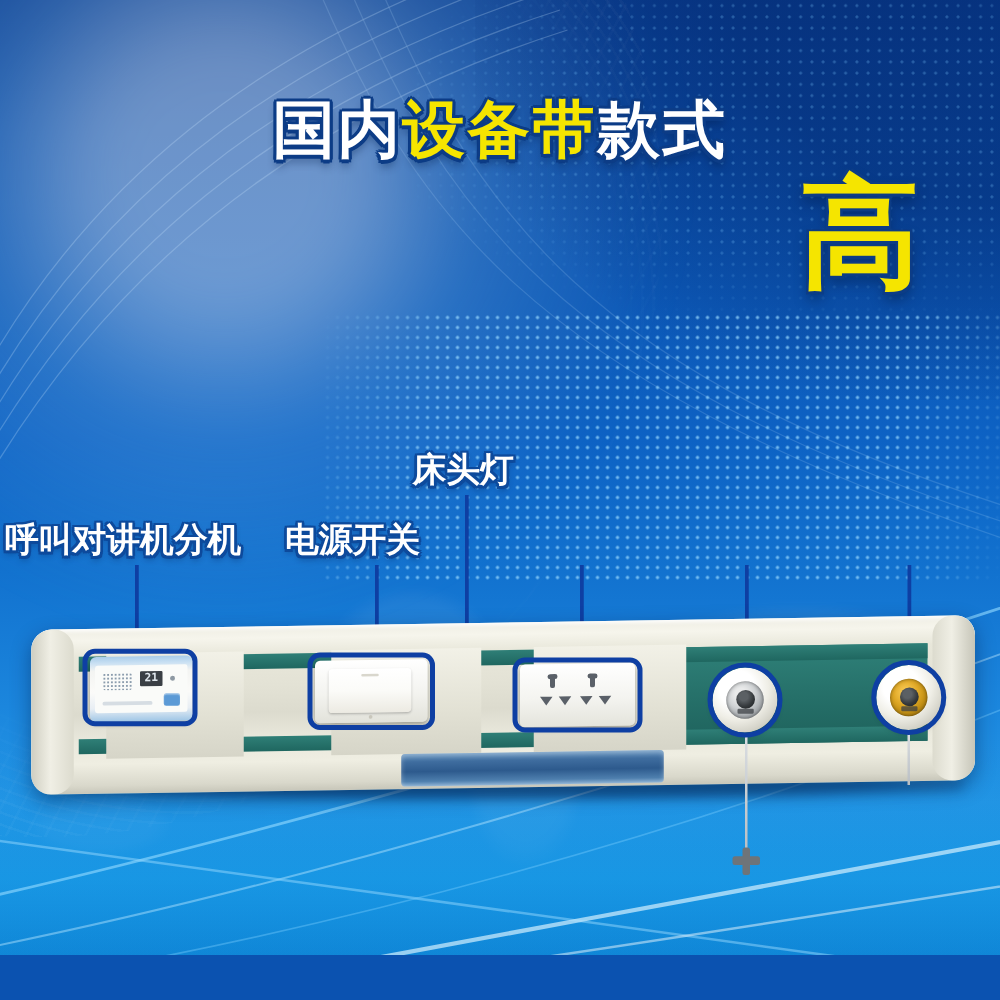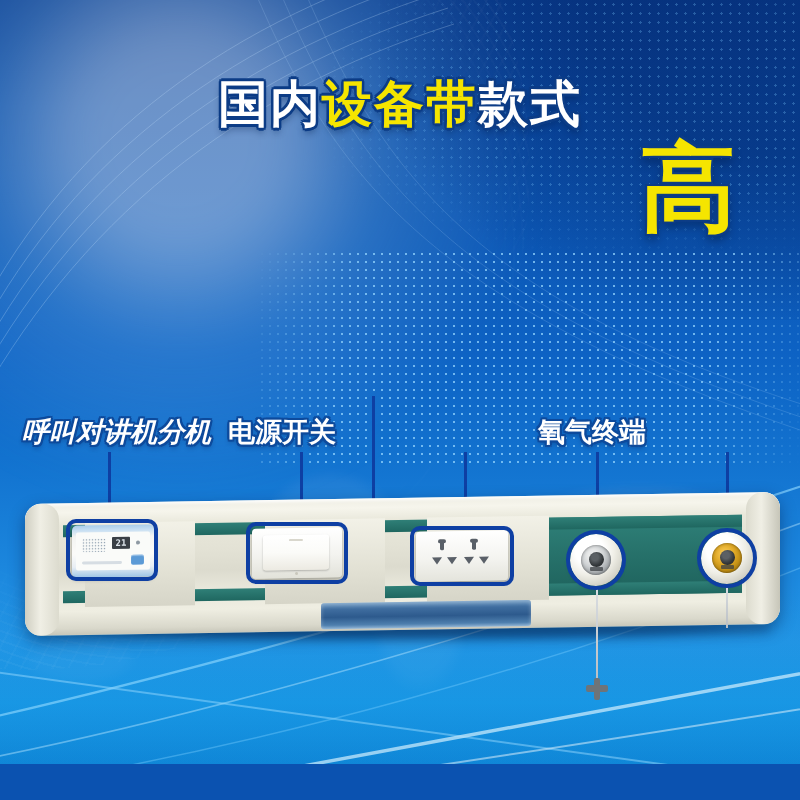--- a/index.html
+++ b/index.html
@@ -165,21 +165,21 @@
     color:#ffffff;
     white-space:nowrap;
     letter-spacing:0px;
     text-shadow:
       -1.8px -1.8px 0 #0d4a9c, 1.8px -1.8px 0 #0d4a9c,
       -1.8px 1.8px 0 #0d4a9c, 1.8px 1.8px 0 #0d4a9c,
       0 -2.2px 0 #0d4a9c, 0 2.2px 0 #0d4a9c,
       -2.2px 0 0 #0d4a9c, 2.2px 0 0 #0d4a9c,
       0 3px 5px rgba(2,26,70,.45);
   }
-  #lbl-intercom { left:22px;   top:414px;font-style:italic; }
+  #lbl-intercom { left:4px;   top:414px; }
   #lbl-switch   { left:228px; top:414px; }
   #lbl-lamp     { left:330px; top:358px; }
   #lbl-outlet   { left:400px; top:414px; }
   #lbl-oxygen   { left:538px; top:414px; }
   #lbl-suction  { left:672px; top:414px; }
 
   
   .leader { position:absolute; background:#0e3fa3; width:3px; }
   #ld-intercom { left:108px; top:452px; height:72px; }
   #ld-switch   { left:300px; top:452px; height:76px; }
@@ -398,21 +398,21 @@
     </g>
   </svg>
 
   <div class="headline">
     <div class="hl-line1"><span class="w-white">国内</span><span class="w-yellow">设备带</span><span class="w-white">款式</span></div>
   </div>
   <div class="hl-big">高</div>
 
   <div class="callout" id="lbl-intercom">呼叫对讲机分机</div>
   <div class="callout" id="lbl-switch">电源开关</div>
-  <div class="callout" id="lbl-oxygen">氧气终端</div>
+  <div class="callout" id="lbl-lamp">床头灯</div>
 
   <div class="leader" id="ld-intercom"></div>
   <div class="leader" id="ld-switch"></div>
   <div class="leader" id="ld-lamp"></div>
   <div class="leader" id="ld-outlet"></div>
   <div class="leader" id="ld-oxygen"></div>
   <div class="leader" id="ld-suction"></div>
 
   <div class="shadow-under"></div>
 

